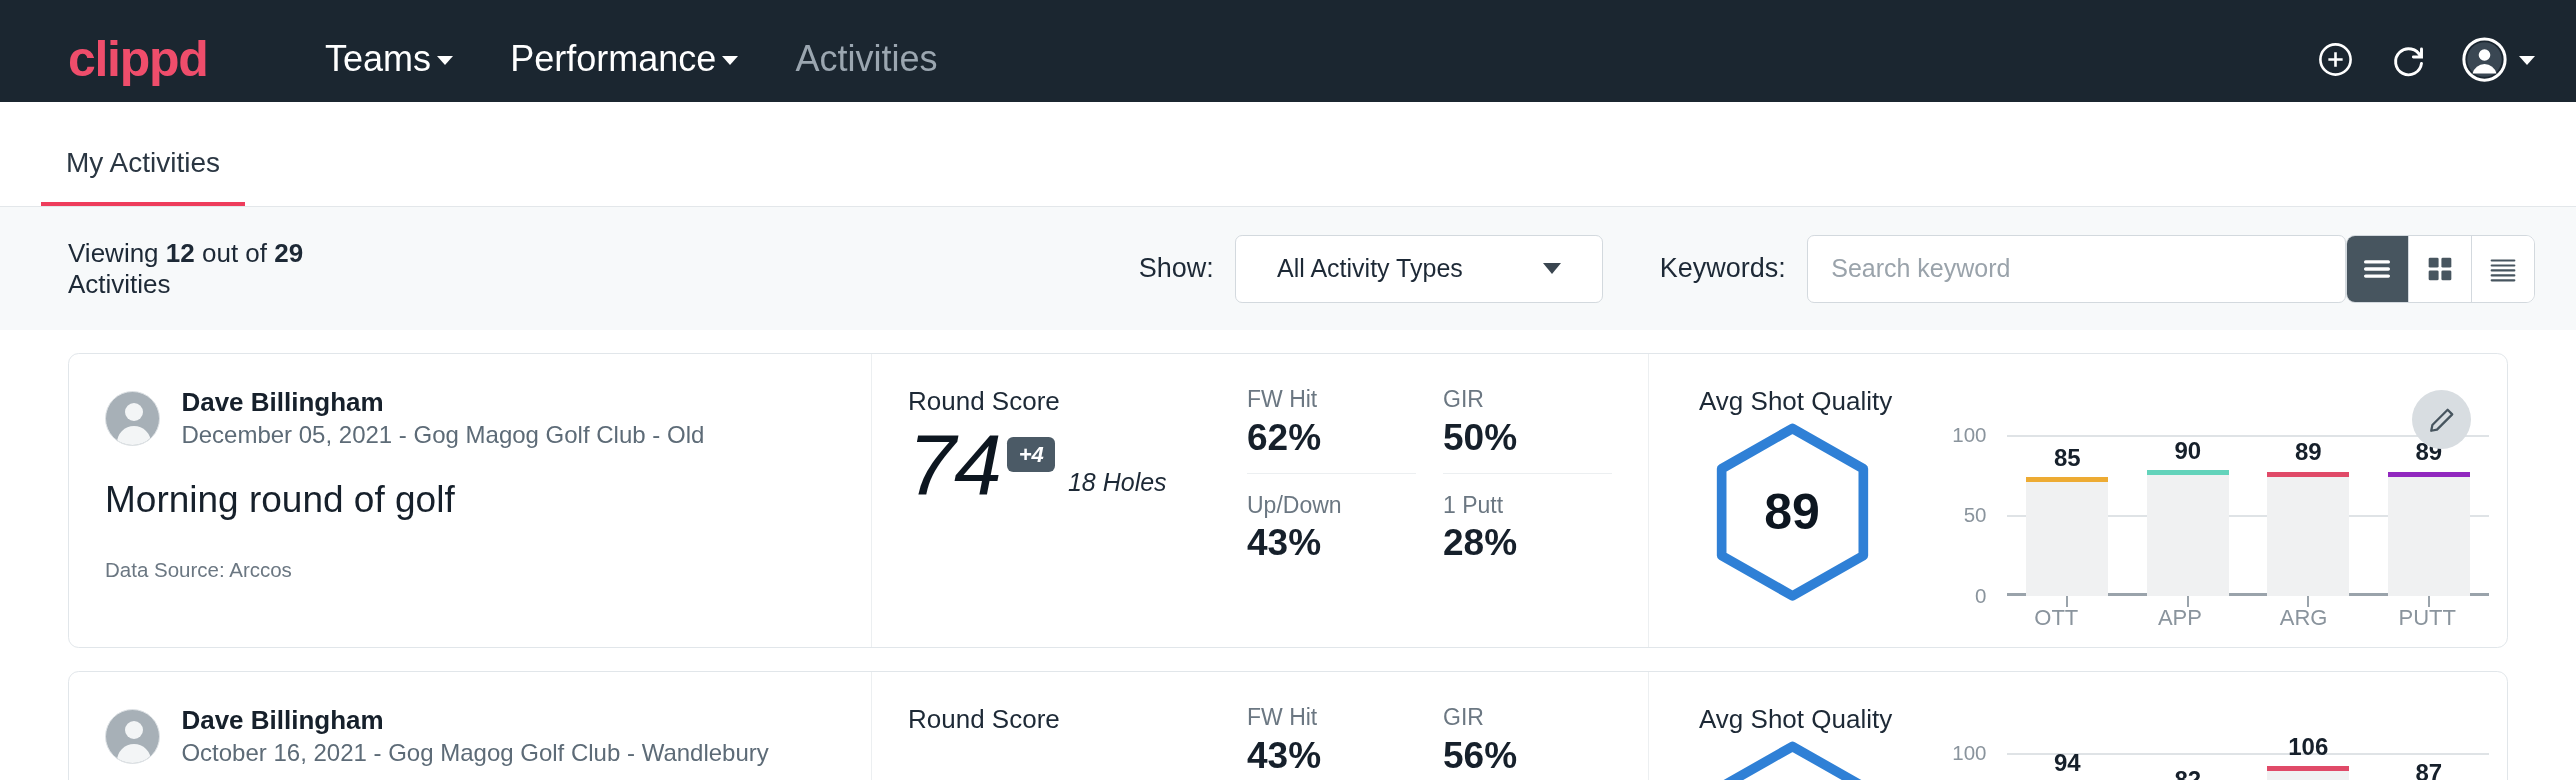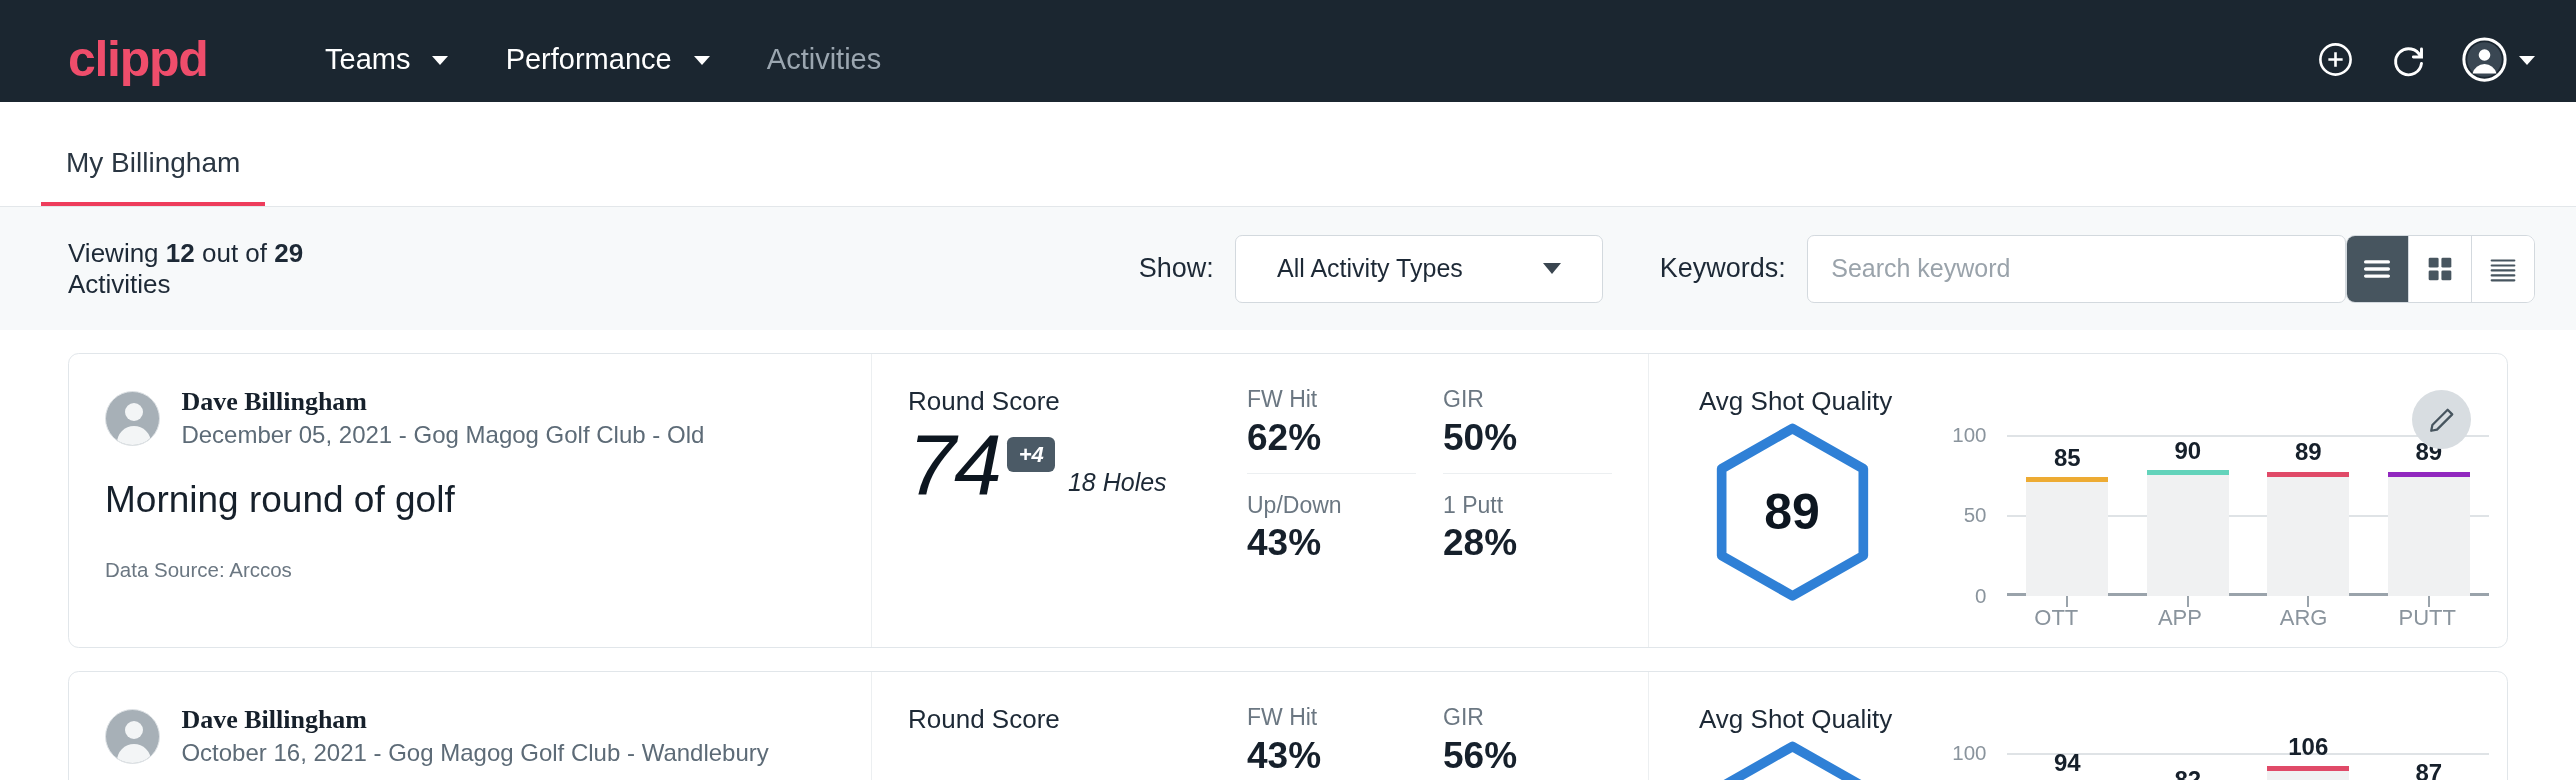--- a/index.html
+++ b/index.html
@@ -21,23 +21,23 @@
   .logo {
     font-size: 50px;
     font-weight: 700;
     color: #ef4d6b;
     letter-spacing: -1.3px;
     margin-right: 89px;
     line-height: 1;
   }
   .navlinks { display: flex; align-items: center; gap: 0; }
   .navlink {
-    display: flex; align-items: center; gap: 22px;
+    display: flex; align-items: center; gap: 6px;
     color: #ffffff;
-    font-size: 29px;
+    font-size: 36px;
     padding: 0 28.6px;
     cursor: pointer;
     white-space: nowrap;
   }
   .navlink.muted { color: #9ba6b0; }
   .chev {
     width: 0; height: 0;
     border-left: 8px solid transparent;
     border-right: 8px solid transparent;
     border-top: 9px solid currentColor;
@@ -161,21 +161,21 @@
   .pavatar::before {
     content: ""; position: absolute;
     width: 18px; height: 18px; border-radius: 50%;
     background: #f3f5f6; left: 19px; top: 10.7px;
   }
   .pavatar::after {
     content: ""; position: absolute;
     width: 34px; height: 25px; border-radius: 17px 17px 0 0;
     background: #f3f5f6; left: 10.7px; top: 34px;
   }
-  .pname { font-size: 26px; font-weight: 700; color: #16202b; line-height: 1.25; font-family: Liberation Serif, serif; }
+  .pname { font-size: 26px; font-weight: 700; color: #16202b; line-height: 1.25; }
   .pmeta { font-size: 24px; color: #5d6b77; line-height: 1.35; }
   .ctitle { font-size: 37px; color: #16202b; margin-top: 28.6px; }
   .csource { font-size: 20.5px; color: #6b7782; margin-top: 37px; }
 
   .col-score {
     width: 375px;
     padding: 32px 0 0 36px;
   }
   .sec-label { font-size: 26px; color: #1d2936; }
   .score-row { display: flex; align-items: flex-end; margin-top: 1.8px; font-style: italic; }
@@ -306,21 +306,21 @@
         <circle cx="12" cy="12" r="9.2" fill="#3a4753"></circle>
         <circle cx="12" cy="9.6" r="3.1" fill="#ffffff"></circle>
         <path d="M5.6 19.4a6.6 6.6 0 0 1 12.8 0z" fill="#ffffff"></path>
       </svg>
       <span class="chev" style="border-top-color:#ffffff"></span>
     </div>
   </div>
 </div>
 
 <div class="tabbar">
-  <div class="tab">My Billingham</div>
+  <div class="tab">My Activities</div>
 </div>
 
 <div class="filterbar">
   <div class="viewing">
     <span>Viewing </span><b>12</b><span> out of </span><b>29</b><span> Activities</span>
   </div>
 
   <div class="fb-spacer-a"></div>
 
   <div class="fb-label">Show:</div>

